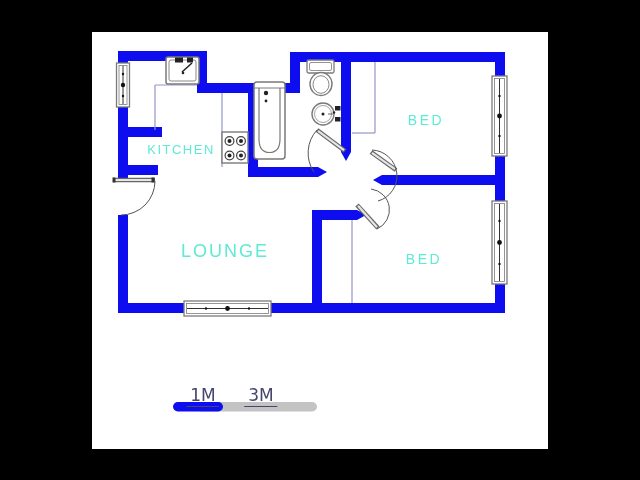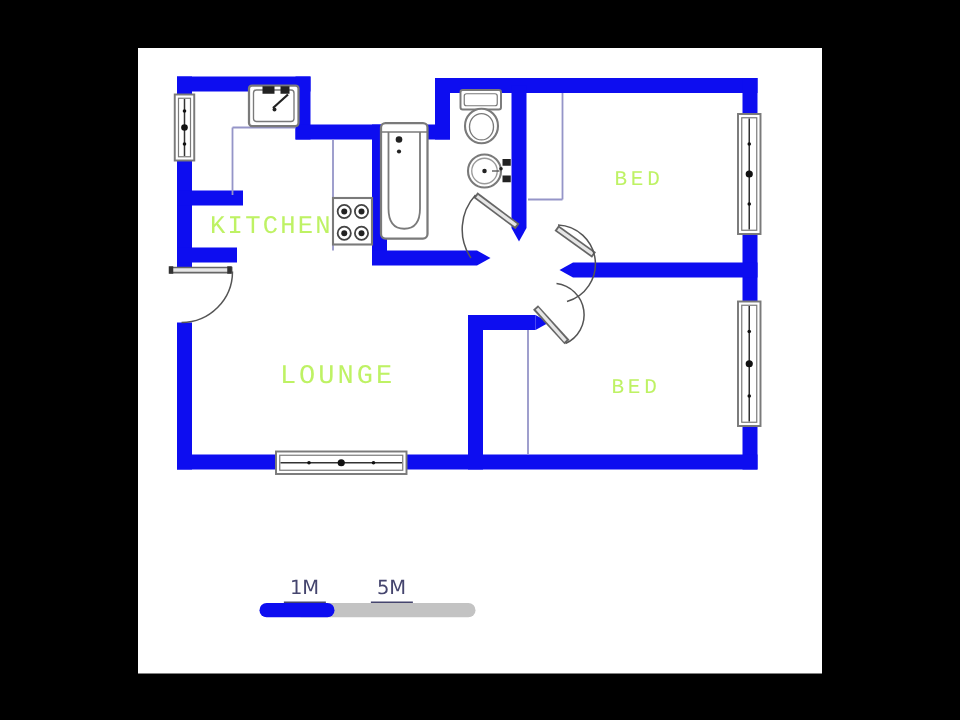--- a/index.html
+++ b/index.html
@@ -1,25 +1,25 @@
 <!DOCTYPE html>
 <html><head>
 <meta charset="utf-8">
 <style>
   html,body{margin:0;padding:0;width:640px;height:480px;background:#000;overflow:hidden;}
   #stage{position:relative;width:640px;height:480px;background:#000;font-family:"DejaVu Sans","Liberation Sans",sans-serif;}
   #paper{position:absolute;left:92px;top:32px;width:456px;height:417px;background:#fff;}
   svg{position:absolute;left:0;top:0;}
-  .room-label{position:absolute;transform:translateX(-50%);color:#bef264;white-space:nowrap;
-              font-family:Liberation Mono, monospace;}
-  .lbl-kitchen{left:181px;top:142px;font-size:17px;letter-spacing:1.5px;text-align:right;}
+  .room-label{position:absolute;transform:translateX(-50%);color:#5eead4;white-space:nowrap;
+              font-family:Liberation Sans, sans-serif;}
+  .lbl-kitchen{left:181px;top:142px;font-size:13px;letter-spacing:1.5px;text-align:right;}
   .lbl-bed1{left:426px;top:112px;font-size:14px;letter-spacing:2.5px;}
   .lbl-bed2{left:424px;top:251px;font-size:14px;letter-spacing:2.5px;}
   .lbl-lounge{left:225px;top:241px;font-size:18px;letter-spacing:2px;}
-  .scale-label{position:absolute;transform:translateX(-50%);color:#45456e;font-size:13px;
+  .scale-label{position:absolute;transform:translateX(-50%);color:#45456e;font-size:17px;
                border-bottom:1px solid #45456e;padding:0 4px 1px 4px;}
   .lbl-1m{left:203px;top:385px;}
   .lbl-2m{left:261px;top:385px;}
 </style>
 </head>
 <body>
 
 <div id="stage">
   <div id="paper"></div>
 
@@ -179,14 +179,14 @@
       <rect x="196" y="402" width="121" height="9.5" rx="4.75" fill="#c3c3c3"></rect>
       <rect x="173" y="402" width="50" height="9.5" rx="4.75" fill="#0d0df0"></rect>
     </g>
   </svg>
 
   <div class="room-label lbl-kitchen">KITCHEN</div>
   <div class="room-label lbl-bed1">BED</div>
   <div class="room-label lbl-bed2">BED</div>
   <div class="room-label lbl-lounge">LOUNGE</div>
   <div class="scale-label lbl-1m">1M</div>
-  <div class="scale-label lbl-2m">5M</div>
+  <div class="scale-label lbl-2m">3M</div>
 </div>
 
 </body></html>

